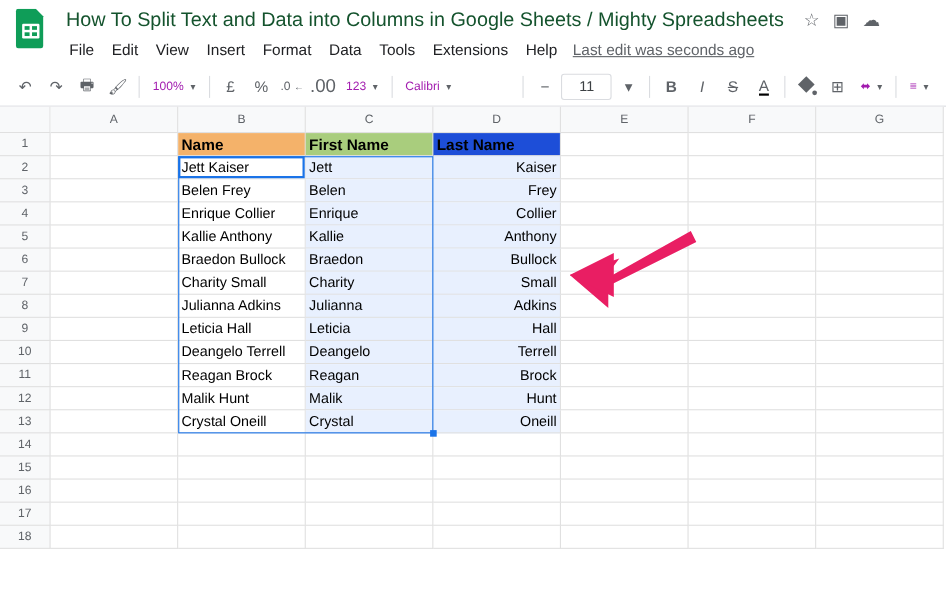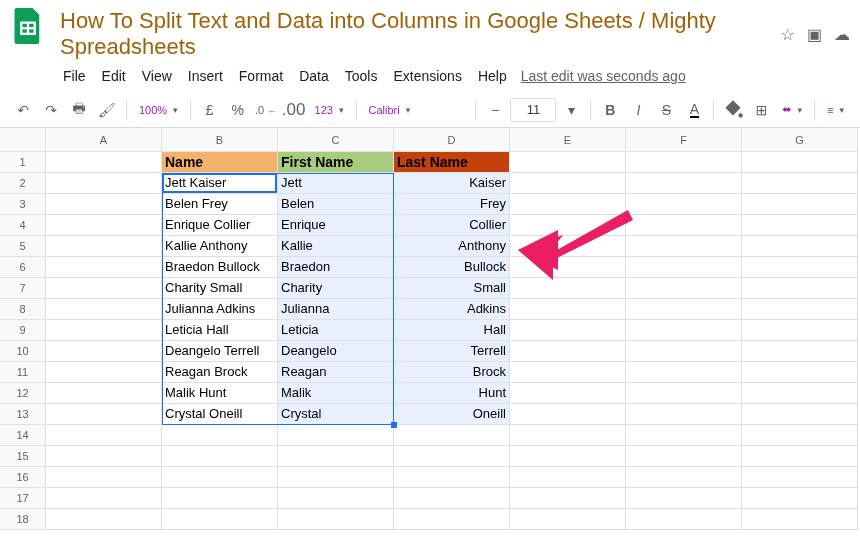--- a/index.html
+++ b/index.html
@@ -3,21 +3,21 @@
 <meta charset="utf-8">
 <style>
   * { box-sizing: border-box; margin: 0; padding: 0; }
   body { font-family: Arial, sans-serif; background: #fff; width: 860px; height: 539px; overflow: hidden; color: #3c4043; }
   
   .header { display: flex; align-items: flex-start; padding: 6px 10px 0 10px; }
   .logo { width: 36px; height: 36px; display: flex; align-items: center; justify-content: center; margin-right: 10px; margin-top: 2px; }
   .logo svg { width: 28px; height: 36px; }
   .title-area { flex: 1; }
   .title-row { display: flex; align-items: center; }
-  .doc-title { font-size: 22px; color: #a16207; padding: 2px 4px; }
+  .doc-title { font-size: 18px; color: #14532d; padding: 2px 4px; }
   .title-icons { display: flex; gap: 12px; margin-left: 14px; color: #5f6368; }
   .title-icons span { font-size: 16px; cursor: pointer; }
   
   .menubar { display: flex; gap: 2px; margin-top: 2px; font-size: 14px; color: #202124; }
   .menubar .menu-item { padding: 4px 7px; cursor: pointer; border-radius: 3px; }
   .last-edit { text-decoration: underline; color: #5f6368; padding: 4px 5px; cursor: pointer; }
   
   .toolbar { display: flex; align-items: center; padding: 4px 10px; border-bottom: 1px solid #dadce0; gap: 2px; margin-top: 4px; height: 36px; }
   .tbtn { min-width: 26px; height: 26px; display: flex; align-items: center; justify-content: center; cursor: pointer; color: #5f6368; font-size: 14px; border-radius: 2px; }
   .tsep { width: 1px; height: 20px; background: #dadce0; margin: 0 4px; }
@@ -35,21 +35,21 @@
   .col-h { width: 116px; height: 24px; border-right: 1px solid #e0e0e0; border-bottom: 1px solid #e0e0e0; text-align: center; font-size: 11px; color: #5f6368; line-height: 24px; }
   
   .row-headers { background: #f8f9fa; }
   .row-h { width: 46px; height: 21px; border-right: 1px solid #e0e0e0; border-bottom: 1px solid #e0e0e0; text-align: center; font-size: 11px; color: #5f6368; line-height: 21px; }
   
   .grid { position: relative; }
   .grid-row { display: flex; }
   .cell { width: 116px; height: 21px; border-right: 1px solid #e0e0e0; border-bottom: 1px solid #e0e0e0; padding: 0 3px; font-size: 13px; line-height: 20px; color: #000; overflow: hidden; white-space: nowrap; }
   .hdr-name { background: #f4b26a; font-weight: bold; font-size: 14px; }
   .hdr-first { background: #a9cd7d; font-weight: bold; font-size: 14px; }
-  .hdr-last { background: #c2410c; font-weight: bold; font-size: 14px; }
+  .hdr-last { background: #1d4ed8; font-weight: bold; font-size: 14px; }
   .sel { background: #e8f0fe; }
   .right { text-align: right; }
   
   .selection-border { position: absolute; border: 1px solid #1a73e8; pointer-events: none; }
   .active-cell { position: absolute; border: 2px solid #1a73e8; pointer-events: none; }
   .sel-handle { position: absolute; width: 6px; height: 6px; background: #1a73e8; pointer-events: none; }
   
   .arrow { position: absolute; left: 518px; top: 200px; pointer-events: none; }
   .arrow svg { width: 120px; height: 80px; }
 </style>

